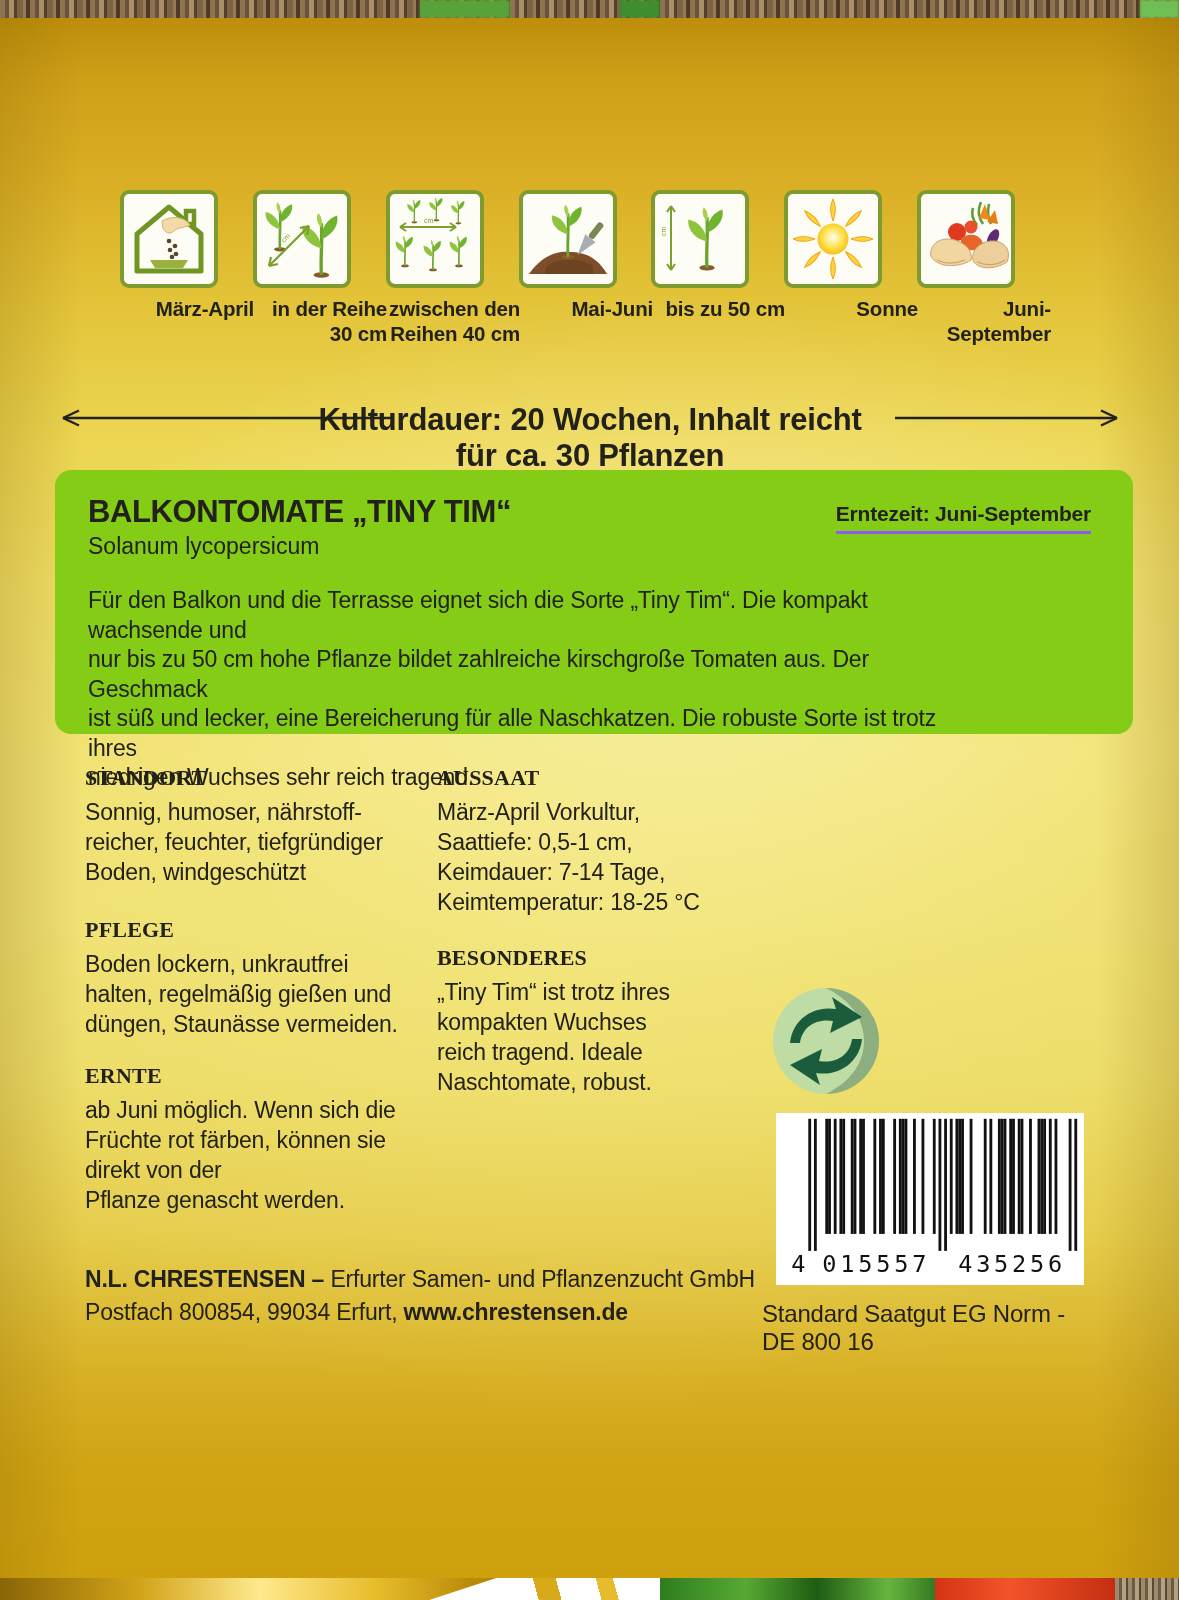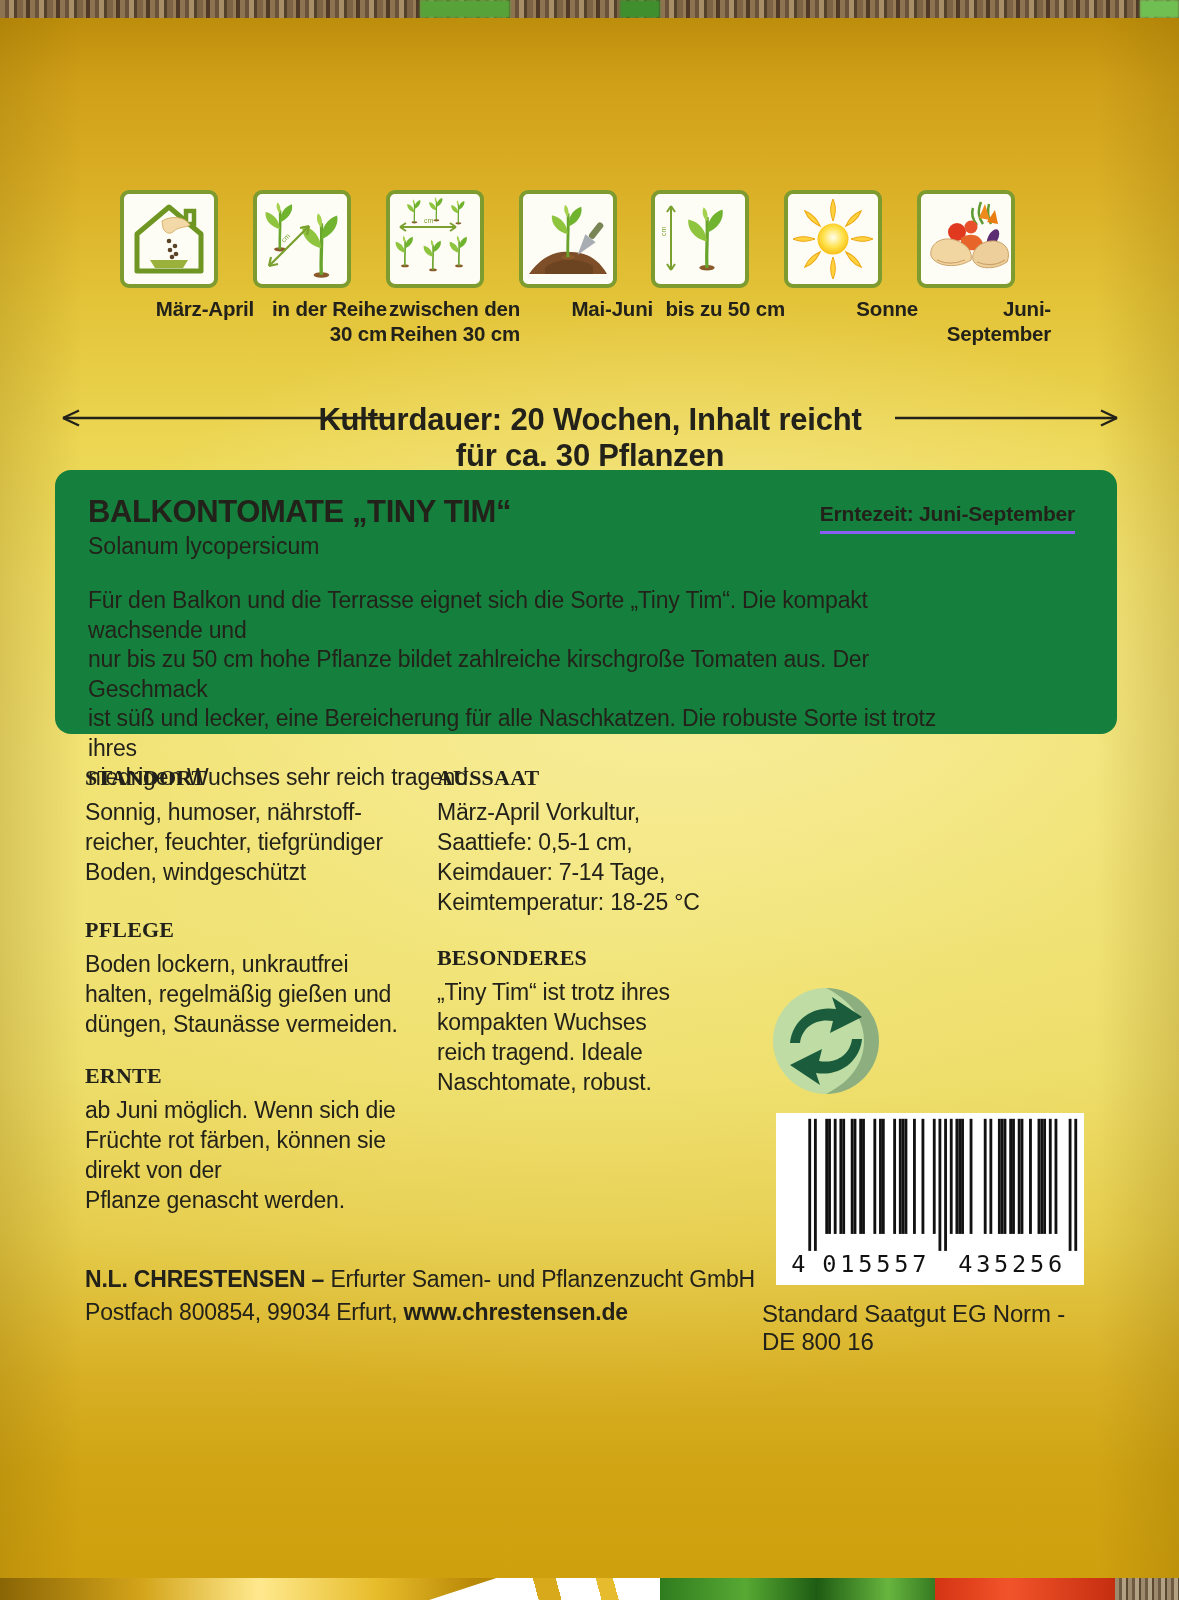--- a/index.html
+++ b/index.html
@@ -25,21 +25,21 @@
     border:4.5px solid #7d9b2f;border-radius:9px;box-sizing:border-box;}
   .tile svg{position:absolute;inset:0;width:100%;height:100%;}
   .tile-label{position:absolute;top:296px;width:170px;text-align:right;font-weight:700;
     font-size:20.5px;line-height:25px;white-space:pre-line;letter-spacing:-0.2px;}
   
   .kultur-text{position:absolute;left:300px;top:402px;width:580px;text-align:center;
     font-weight:700;font-size:31px;letter-spacing:-0.2px;}
   .kultur-arrow{position:absolute;top:408px;height:20px;}
   
   .cream-box{position:absolute;left:55px;top:470px;width:1062px;height:264px;
-    background:#15803d;border-radius:16px;}
+    background:#84cc16;border-radius:16px;padding-left:16px;}
   .box-title{position:absolute;left:33px;top:24px;font-size:31px;font-weight:800;letter-spacing:-0.4px;}
   .box-harvest{position:absolute;right:42px;top:32px;font-size:21px;font-weight:700;
     border-bottom:3px solid #8b5cf6;padding-bottom:5px;letter-spacing:-0.2px;}
   .box-botanical{position:absolute;left:33px;top:63px;font-size:23px;}
   .box-desc{position:absolute;left:33px;top:116px;width:900px;font-size:23px;line-height:29.5px;
     white-space:pre-line;letter-spacing:-0.2px;}
   
   .sec-h{position:absolute;font-size:22px;font-weight:800;letter-spacing:.2px;font-family:Liberation Serif, serif;}
   .sec-b{position:absolute;font-size:23px;line-height:30px;white-space:pre-line;letter-spacing:-0.2px;}
   
@@ -170,21 +170,21 @@
       <path d="M10 62 C8 50 20 42 34 46 C46 50 52 58 50 66 C38 74 16 74 10 62Z" fill="#f2d6a2" stroke="#cda26a" stroke-width="1"></path>
       <path d="M52 66 C50 56 60 46 74 47 C86 49 90 58 86 68 C74 76 56 76 52 66Z" fill="#eccf9a" stroke="#cda26a" stroke-width="1"></path>
       <path d="M16 66 C24 70 34 70 44 66 M56 68 C66 72 76 71 84 66" stroke="#cda26a" stroke-width="1.2" fill="none"></path>
     </svg>
   </div>
 
   <div class="tile-label" style="left:84px">März-April</div>
   <div class="tile-label" style="left:217px">in der Reihe
 30 cm</div>
   <div class="tile-label" style="left:350px">zwischen den
-Reihen 30 cm</div>
+Reihen 40 cm</div>
   <div class="tile-label" style="left:483px">Mai-Juni</div>
   <div class="tile-label" style="left:615px">bis zu 50 cm</div>
   <div class="tile-label" style="left:748px">Sonne</div>
   <div class="tile-label" style="left:881px">Juni-
 September</div>
 
   <svg class="kultur-arrow" style="left:55px;width:340px" viewBox="0 0 340 20" preserveAspectRatio="none">
     <line x1="338" y1="10" x2="8" y2="10" stroke="#23221a" stroke-width="2.4"></line>
     <path d="M8 10 L24 2.5 M8 10 L24 17.5" stroke="#23221a" stroke-width="2.4" fill="none"></path>
   </svg>

